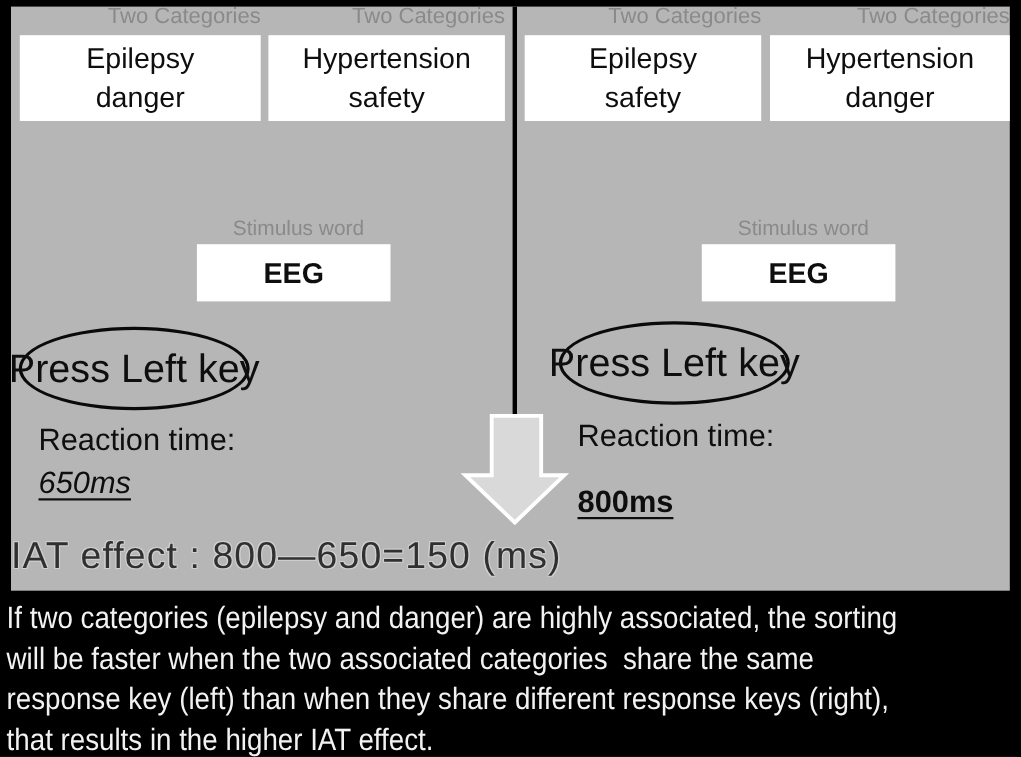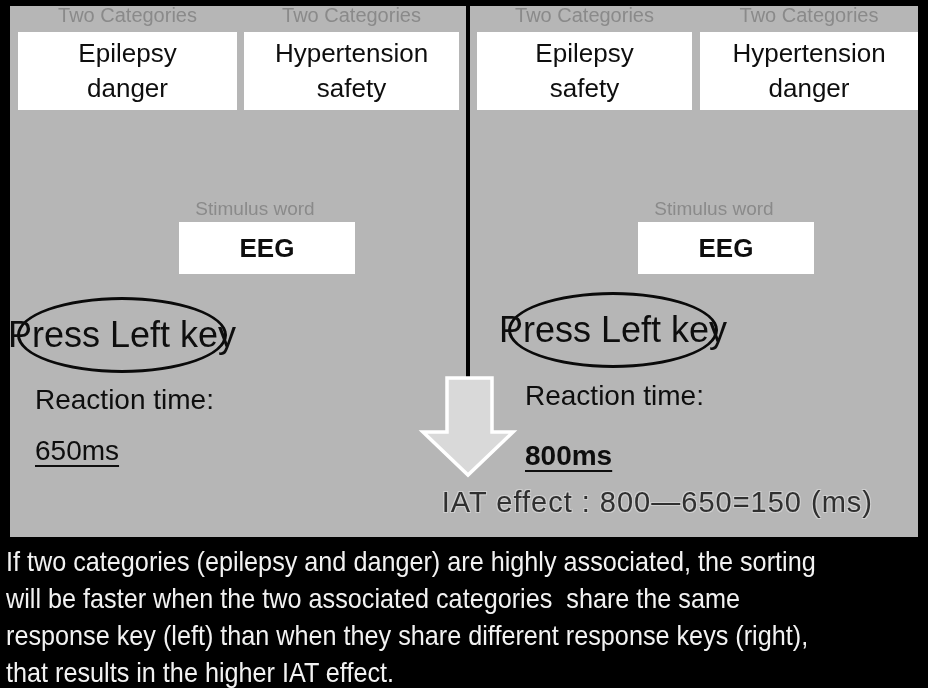--- a/index.html
+++ b/index.html
@@ -23,21 +23,21 @@
   .abs{position:absolute;}
   .gray-panel{
     left:10px;top:6px;width:908px;height:531px;
     background:var(--panel-background);
   }
   .divider{
     left:466px;top:6px;width:4px;height:372px;
     background:#000;
   }
   .muted-label{
-    color:var(--muted-label);font-size:20px;text-align:center;
+    color:var(--muted-label);font-size:20px;text-align:right;
     white-space:nowrap;
   }
   .cat-box{
     background:var(--box-background);height:78px;
     display:flex;flex-direction:column;justify-content:center;align-items:center;
     color:var(--ink);font-weight:normal;font-size:26px;line-height:35px;
     text-align:center;
   }
   .stim-box{
     background:var(--box-background);width:176px;height:52px;
@@ -48,22 +48,22 @@
     width:210px;height:76px;border:3px solid #0a0a0a;border-radius:50%;
     display:flex;justify-content:center;align-items:center;
     color:var(--ink);font-size:36px;white-space:nowrap;
   }
   .rt-label{color:var(--ink);font-size:28px;white-space:nowrap;}
   .rt-value{
     color:var(--ink);font-size:28px;white-space:nowrap;
     text-decoration:underline;text-underline-offset:5px;
   }
   .iat-line{
-    left:10px;top:486px;width:863px;text-align:right;
-    color:var(--iat-text);font-size:29px;letter-spacing:1px;white-space:pre;
+    left:10px;top:486px;width:863px;text-align:left;
+    color:var(--iat-text);font-size:34px;letter-spacing:1px;white-space:pre;
     text-shadow:-1px -1px 0 #cfcfcf,1px -1px 0 #cfcfcf,-1px 1px 0 #cfcfcf,1px 1px 0 #cfcfcf;
   }
   .caption{
     left:6px;top:543px;width:1030px;
     transform:scaleX(0.90);transform-origin:left top;
   }
   .caption-line{
     color:var(--caption-text);font-size:28px;line-height:37px;white-space:pre;
   }
 </style>
@@ -91,21 +91,21 @@
     <div class="abs muted-label" style="left:179px;top:198px;width:152px;font-size:19px;">Stimulus word</div>
     <div class="abs stim-box" style="left:179px;top:222px;">
       <span>EEG</span>
     </div>
 
     <div class="abs key-ellipse" style="left:17px;top:297px;">
       <span>Press Left key</span>
     </div>
 
     <div class="abs rt-label" style="left:35px;top:384px;">Reaction time:</div>
-    <div class="abs rt-value" style="left:35px;top:435px;">650ms</div>
+    <div class="abs rt-value" style="left:35px;top:423px;font-style:italic;">650ms</div>
   </div>
 
   <div>
     <div class="abs muted-label" style="left:477px;top:4px;width:215px;">Two Categories</div>
     <div class="abs muted-label" style="left:700px;top:4px;width:218px;">Two Categories</div>
 
     <div class="abs cat-box" style="left:477px;top:32px;width:215px;">
       <span>Epilepsy</span>
       <span>safety</span>
     </div>

